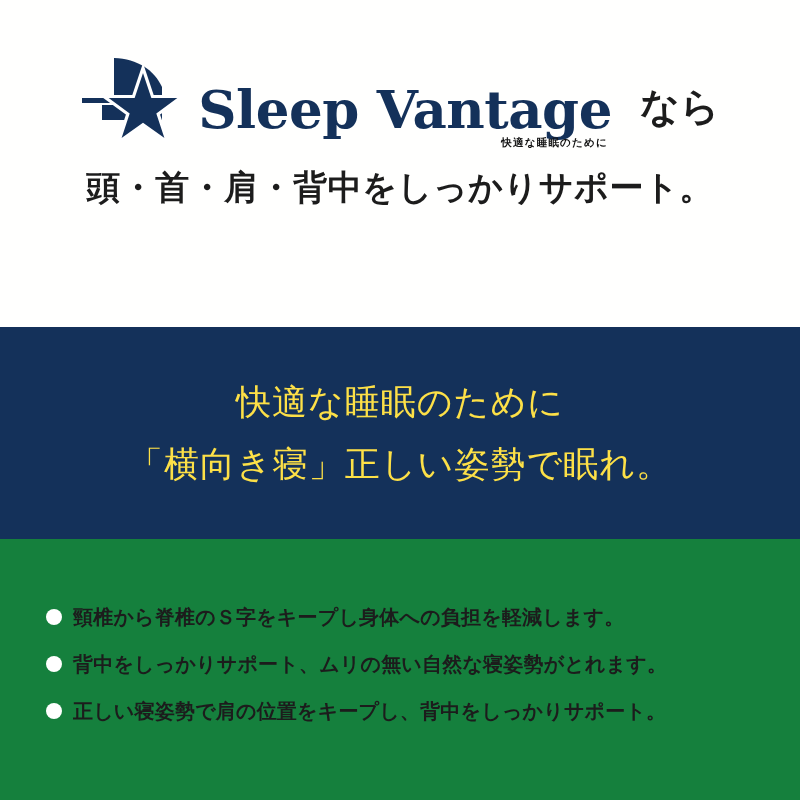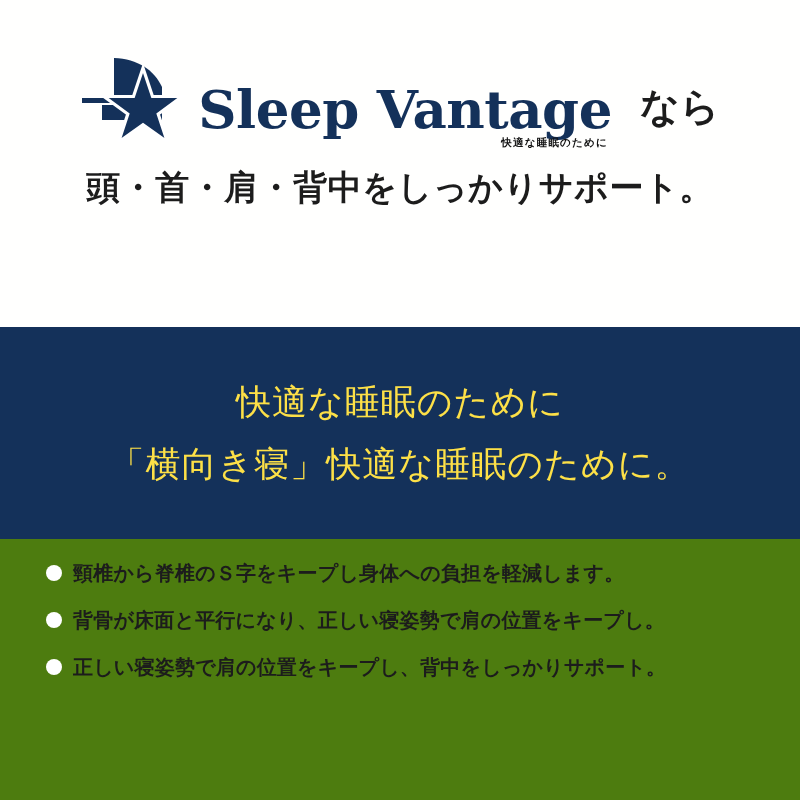--- a/index.html
+++ b/index.html
@@ -126,23 +126,23 @@
     font-weight: 400;
     letter-spacing: 1px;
     line-height: 1.78;
     white-space: nowrap;
     text-align: right;
   }
 
   
   .facts {
     flex: 1 1 auto;
-    background: #4d7c0f;
+    background: #15803d;
     box-sizing: border-box;
-    padding: 20px 0 0 46px;
+    padding: 64px 0 0 46px;
   }
 
   .fact-item {
     display: flex;
     align-items: flex-start;
     margin-bottom: 18px;
   }
 
   .fact-bullet {
     width: 16px;
@@ -190,33 +190,33 @@
     </div>
 
     <div class="hero-lines">
       <div class="hero-line">頭・首・肩・背中をしっかりサポート。</div>
     </div>
 
   </div>
 
   <div class="band">
     <div class="band-line">快適な睡眠のために</div>
-    <div class="band-line">「横向き寝」快適な睡眠のために。</div>
+    <div class="band-line">「横向き寝」正しい姿勢で眠れ。</div>
   </div>
 
   <div class="facts">
 
     <div class="fact-item">
       <span class="fact-bullet"></span>
       <span class="fact-text">頸椎から脊椎のＳ字をキープし身体への負担を軽減します。</span>
     </div>
 
     <div class="fact-item">
       <span class="fact-bullet"></span>
-      <span class="fact-text">背骨が床面と平行になり、正しい寝姿勢で肩の位置をキープし。</span>
+      <span class="fact-text">背中をしっかりサポート、ムリの無い自然な寝姿勢がとれます。</span>
     </div>
 
     <div class="fact-item">
       <span class="fact-bullet"></span>
       <span class="fact-text">正しい寝姿勢で肩の位置をキープし、背中をしっかりサポート。</span>
     </div>
 
 
   </div>
 

